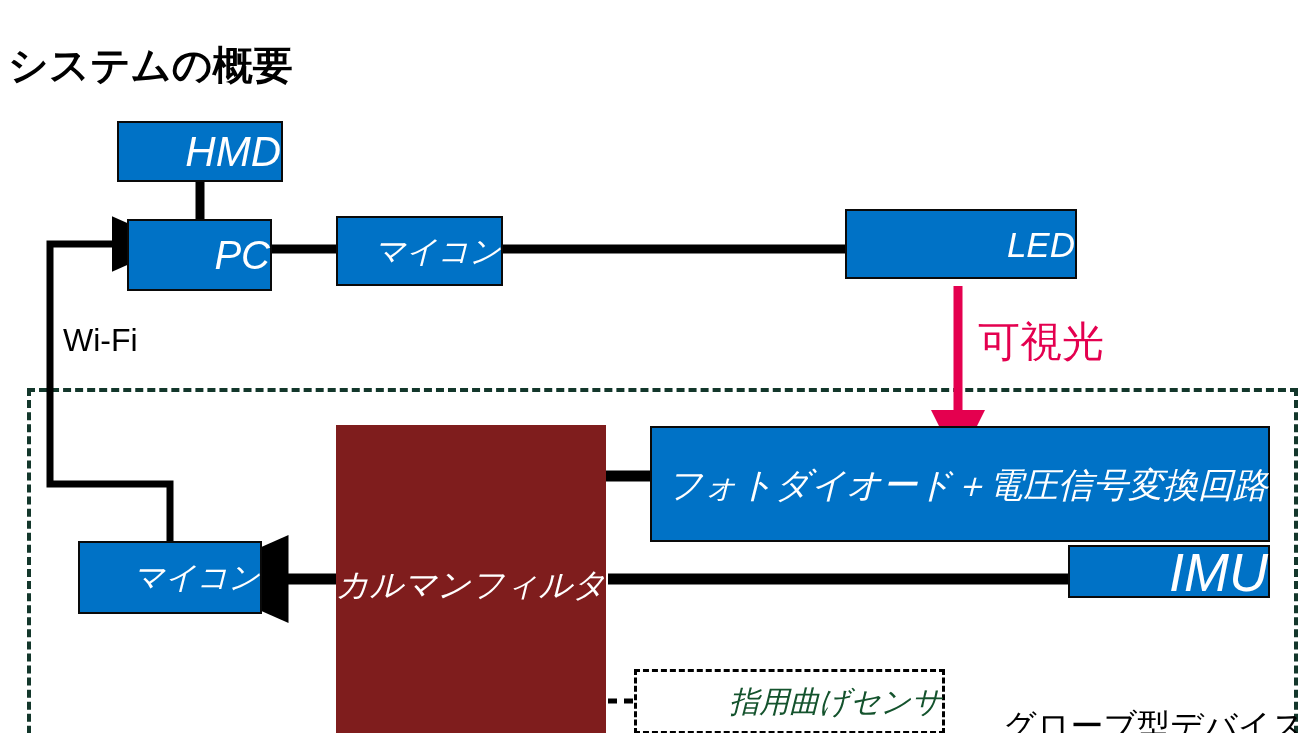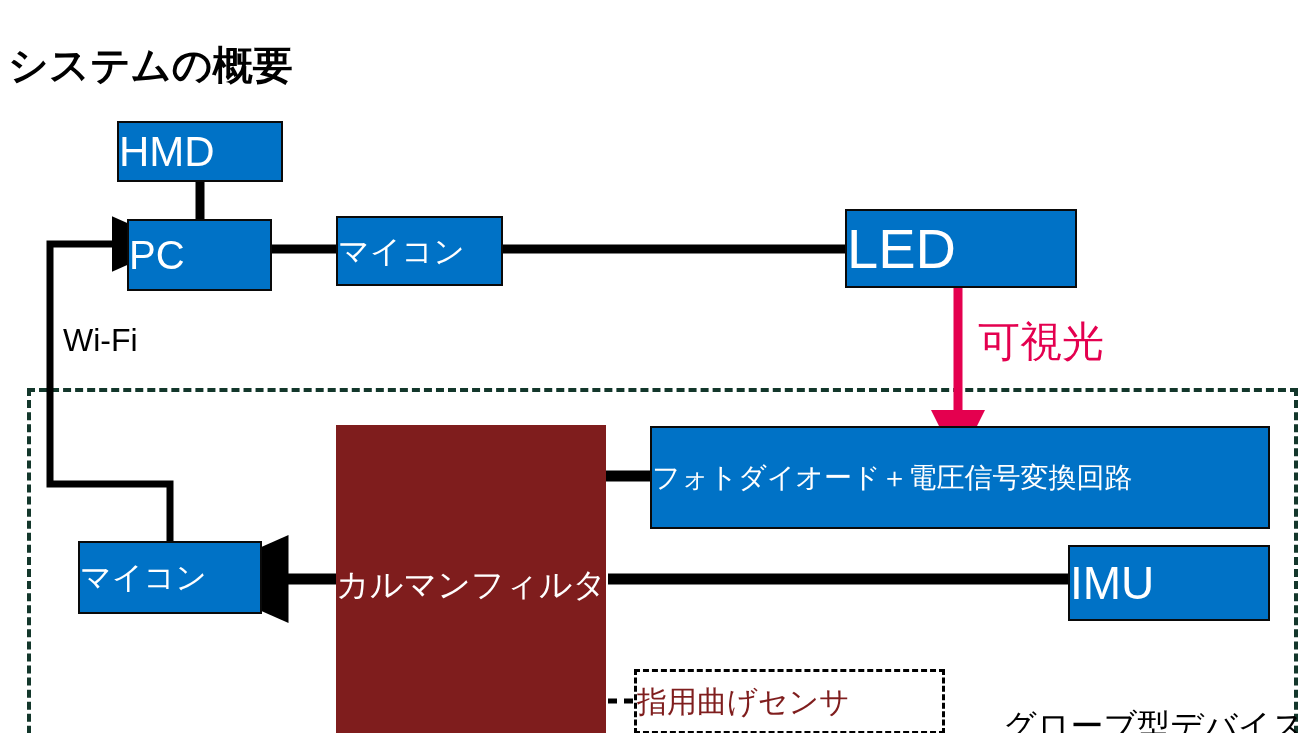--- a/index.html
+++ b/index.html
@@ -28,39 +28,40 @@
     color: #000000;
     letter-spacing: 0px;
     white-space: nowrap;
   }
   
   .node {
     position: absolute;
     box-sizing: border-box;
     display: flex;
     align-items: center;
-    justify-content: flex-start;
+    justify-content: flex-end;
     text-align: center;
     white-space: nowrap;
     line-height: 1;
+    font-style: italic;
   }
   .node-blue {
     background: #0072C6;
     border: 2px solid #0a0a0a;
     color: #ffffff;
   }
   .node-teal {
     background: #7f1d1d;
     border: none;
     color: #ffffff;
   }
   .node-dashed {
     background: transparent;
     border: 3px dashed #000000;
-    color: #7f1d1d;
+    color: #14532d;
   }
   
   .plain-label {
     position: absolute;
     white-space: nowrap;
     line-height: 1;
     color: #000000;
   }
   .label-accent {
     color: #E4004F;
@@ -126,33 +127,33 @@
   </div>
 
   <div class="node node-blue" style="left:127px; top:183px; width:145px; height:72px; font-size:40px;">
     <span>PC</span>
   </div>
 
   <div class="node node-blue" style="left:336px; top:180px; width:167px; height:70px; font-size:31px;">
     <span>マイコン</span>
   </div>
 
-  <div class="node node-blue" style="left:845px; top:173px; width:232px; height:79px; font-size:56px;">
+  <div class="node node-blue" style="left:845px; top:173px; width:232px; height:70px; font-size:35px;">
     <span>LED</span>
   </div>
 
-  <div class="node node-blue" style="left:650px; top:390px; width:620px; height:103px; font-size:28px;">
+  <div class="node node-blue" style="left:650px; top:390px; width:620px; height:116px; font-size:35px;">
     <span>フォトダイオード＋電圧信号変換回路</span>
   </div>
 
   <div class="node node-teal" style="left:336px; top:389px; width:270px; height:318px; font-size:33px;">
     <span>カルマンフィルタ</span>
   </div>
 
-  <div class="node node-blue" style="left:1068px; top:509px; width:202px; height:76px; font-size:46px;">
+  <div class="node node-blue" style="left:1068px; top:509px; width:202px; height:53px; font-size:54px;">
     <span>IMU</span>
   </div>
 
   <div class="node node-blue" style="left:78px; top:505px; width:184px; height:73px; font-size:31px;">
     <span>マイコン</span>
   </div>
 
   <div class="node node-dashed" style="left:634px; top:633px; width:311px; height:65px; font-size:30px;">
     <span>指用曲げセンサ</span>
   </div>

